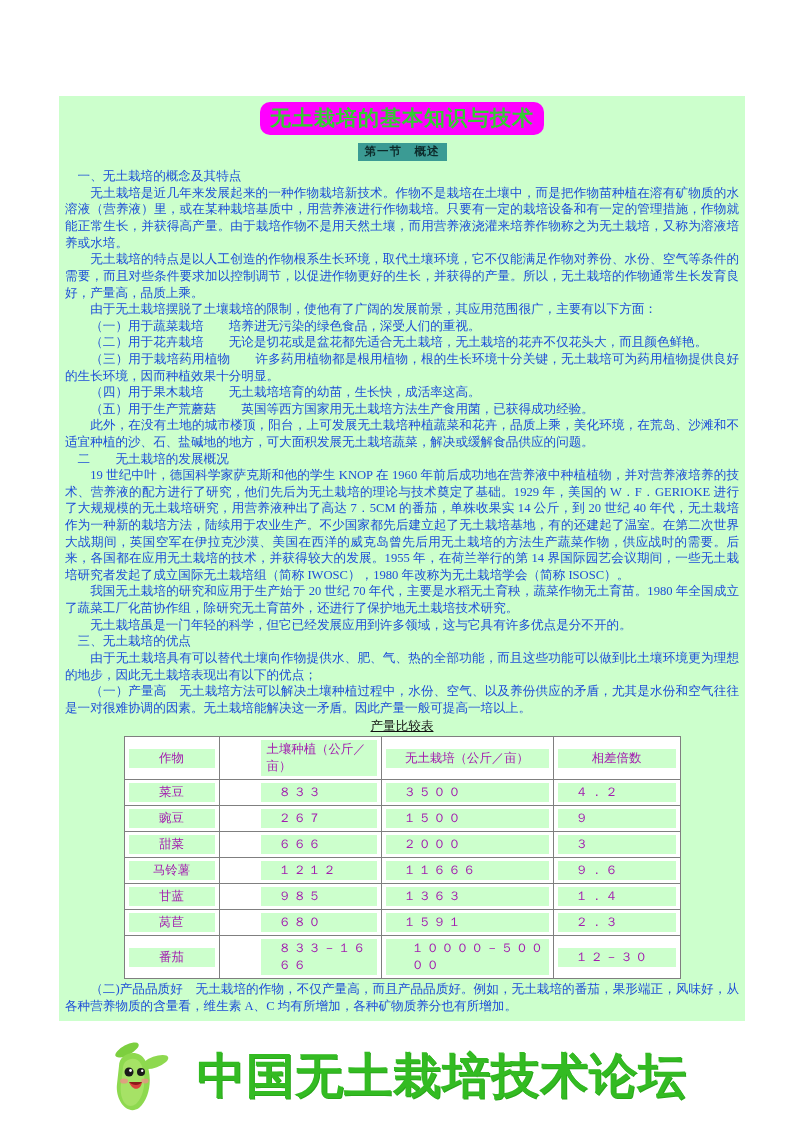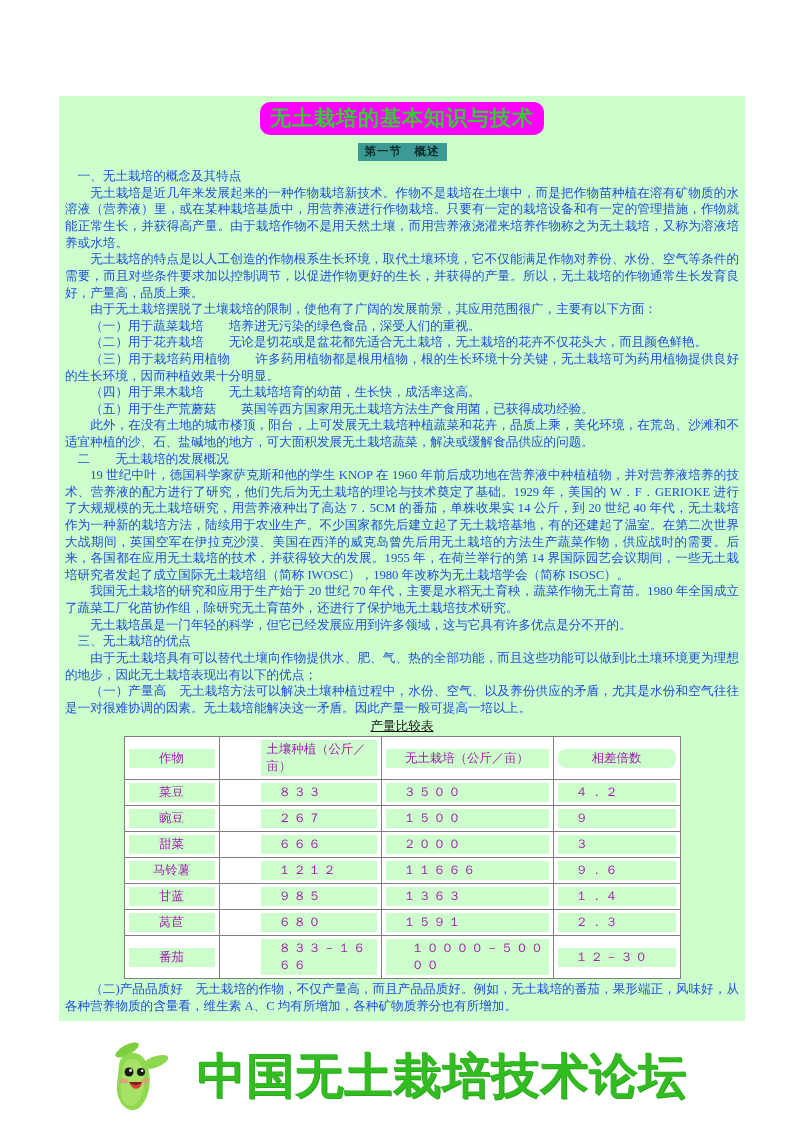--- a/index.html
+++ b/index.html
@@ -92,21 +92,21 @@
   table.yield td.c2 { width: 172px; text-align: left; }
   table.yield td.c3 { width: 127px; text-align: left; }
   table.yield td.c1 .hl, table.yield td.c2 .hl, table.yield td.c3 .hl {
     letter-spacing: 2.5px;
     padding-left: 18px;
   }
   table.yield tr.head td { height: 38px; }
   table.yield tr.head td.c0 .hl { text-align: center; letter-spacing: 0; padding-left: 2px;}
   table.yield tr.head td.c1 .hl { text-align: left; letter-spacing: 0; padding-left: 6px; }
   table.yield tr.head td.c2 .hl { text-align: center; letter-spacing: 0; padding-left: 2px; }
-  table.yield tr.head td.c3 .hl { text-align: center; letter-spacing: 0; padding-left: 2px; border-radius: 8px; }
+  table.yield tr.head td.c3 .hl { text-align: center; letter-spacing: 0; padding-left: 2px; }
   table.yield tr.last td { height: 36px; }
   table.yield tr.last td.c2 .hl { padding-left: 26px; }
 
   .footer-logo {
     position: absolute;
     left: 62px; top: 1036px;
     width: 670px; height: 78px;
     display: flex;
     align-items: center;
     justify-content: center;

